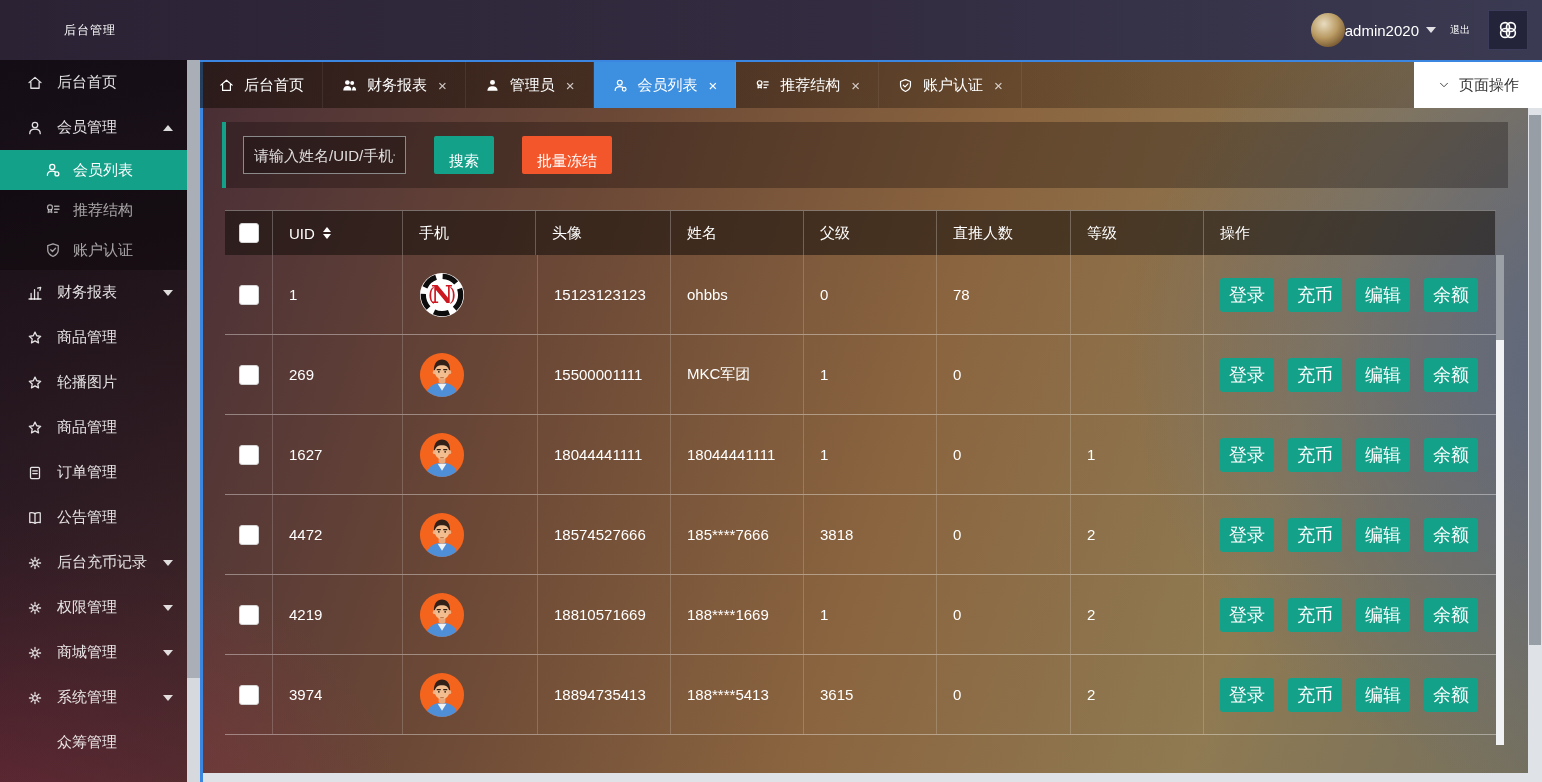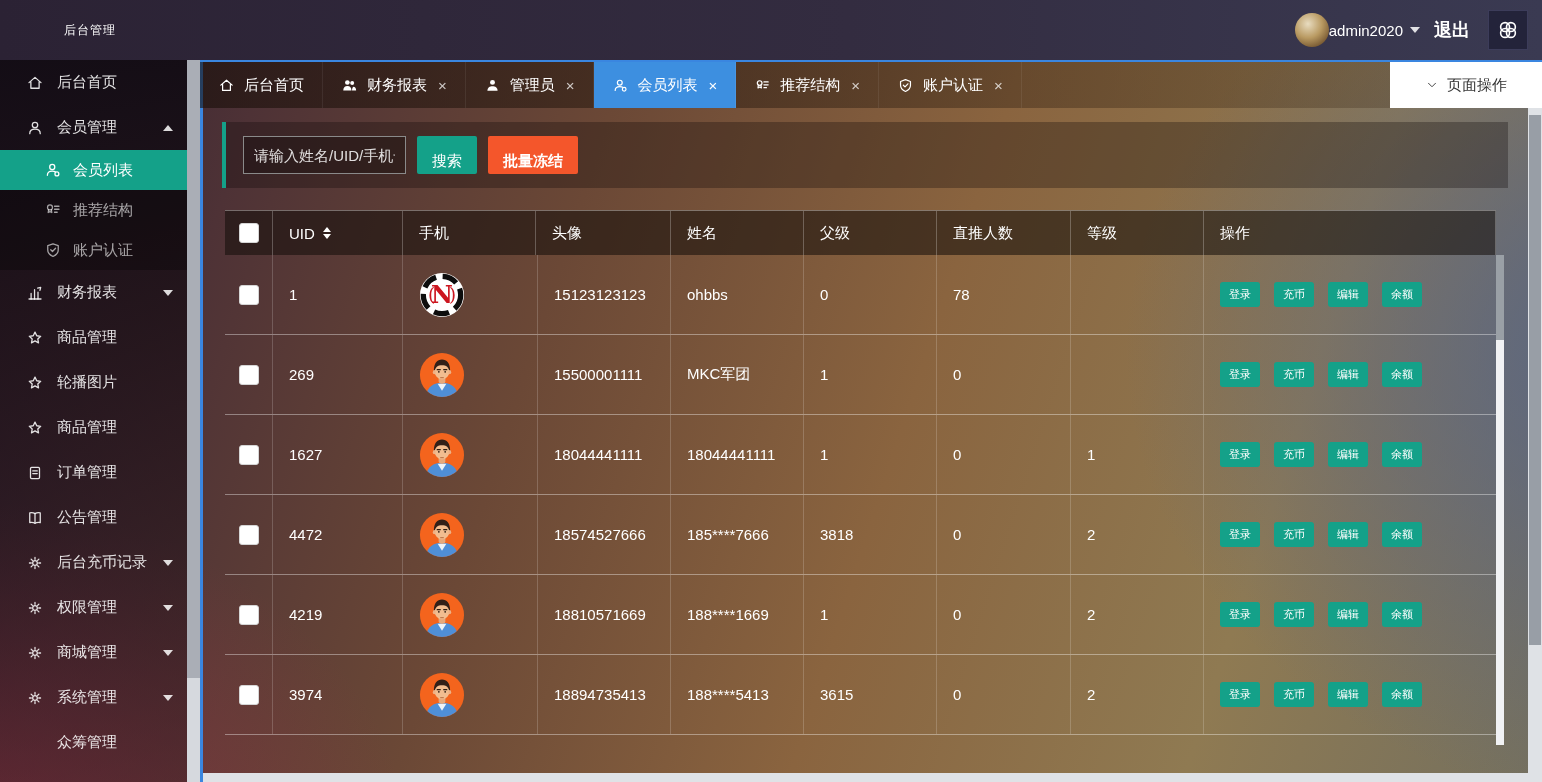--- a/index.html
+++ b/index.html
@@ -22,21 +22,21 @@
     background:linear-gradient(90deg,#2b2234 0%,#332c40 55%,#3a3a52 100%);
     display:flex; align-items:center; z-index:30; }
   .brand { margin-left:64px; font-size:12px; letter-spacing:1px; }
   .top-right { margin-left:auto; display:flex; align-items:center; gap:0; margin-right:14px; }
   .u-avatar { width:34px; height:34px; border-radius:50%;
     background:radial-gradient(circle at 38% 32%, #e8dcc0, #b99a62 45%, #6b4c28 85%); }
   .u-name { font-size:15px; display:flex; align-items:center; gap:7px; }
   .caret { width:0; height:0; border-left:5px solid transparent; border-right:5px solid transparent;
            border-top:6px solid rgba(255,255,255,.85); }
   .caret.up { border-top:none; border-bottom:6px solid rgba(255,255,255,.85); }
-  .logout { font-size:18px; margin-left:14px;font-weight:bold; }
+  .logout { font-size:10px; margin-left:14px; }
   .corner-btn { width:40px; height:40px; background:#23233a; border:1px solid #3c3c5a;
     display:flex; align-items:center; justify-content:center; margin-left:18px; }
   .corner-btn svg { width:26px; height:26px; stroke-width:1.5; }
 
   
   .sidebar { position:absolute; left:0; top:60px; width:187px; bottom:0;
     background:linear-gradient(180deg, rgba(18,12,20,.95) 0%, rgba(26,15,22,.8) 34%, rgba(44,21,31,.38) 100%); }
   .side-item { height:45px; display:flex; align-items:center; padding:0 14px 0 26px;
     font-size:15px; color:rgba(255,255,255,.88); cursor:pointer; }
   .side-item .lbl { margin-left:13px; flex:1; white-space:nowrap; }
@@ -51,55 +51,55 @@
   .tabbar { position:absolute; left:200px; top:60px; right:0; height:48px;
     border-top:2px solid #3a86e0;
     background:linear-gradient(90deg, rgba(24,14,8,.6), rgba(52,34,18,.35) 70%, rgba(70,50,30,.25));
     display:flex; align-items:stretch; z-index:10; }
   .tab { display:flex; align-items:center; gap:9px; padding:0 18px; font-size:15px;
     color:#fff; cursor:pointer; border-right:1px solid rgba(255,255,255,.07); white-space:nowrap; }
   .tab svg.ic { width:17px; height:17px; }
   .tab .x { font-size:15px; color:rgba(255,255,255,.75); margin-left:2px; }
   .tab.active { background:#3d8fe0; }
   .tab.active .x { color:#fff; }
-  .page-actions { margin-left:auto; width:152px; background:#fff; color:#333;
+  .page-actions { margin-left:auto; width:128px; background:#fff; color:#333;
     display:flex; align-items:center; justify-content:center; gap:8px; font-size:15px; cursor:pointer; }
   .page-actions svg { width:14px; height:14px; stroke:#444; }
 
   
   .search-panel { position:absolute; left:222px; top:122px; width:1286px; height:66px;
     background:rgba(12,8,8,.30); }
   .search-panel .accent { position:absolute; left:0; top:0; width:4px; height:100%; background:var(--teal); }
   .search-row { display:flex; align-items:center; height:100%; padding-left:21px; gap:11px; }
   .search-input { width:163px; height:38px; background:rgba(0,0,0,.25); border:1px solid #8a8a8a;
     color:#fff; font-size:15px; padding:0 10px; font-family:inherit; }
   .search-input::placeholder { color:rgba(255,255,255,.85); }
   .btn { height:38px; border:none; color:#fff; font-size:15px; padding:16px 15px; cursor:pointer;
-    font-family:inherit; border-radius:2px; }
+    font-family:inherit; border-radius:2px;margin-left:17px; }
   .btn.teal { background:var(--teal); }
-  .btn.orange { background:var(--orange);font-weight:bold; }
+  .btn.orange { background:var(--orange); }
 
   
   .tbl { position:absolute; left:225px; top:210px; width:1271px; height:531px; overflow:hidden; font-size:15px; }
   .thead { display:flex; height:45px; align-items:stretch;
     background:rgba(18,12,9,.55); border-top:1px solid rgba(255,255,255,.35); }
   .thead .cell { display:flex; align-items:center; color:#fff; }
   .trow { display:flex; height:80px; align-items:stretch; border-bottom:1px solid rgba(255,255,255,.38); }
   .cell { padding-left:16px; display:flex; align-items:center; border-right:1px solid rgba(255,255,255,.18); }
   .thead .cell { border-right:1px solid rgba(255,255,255,.25); }
   .c-check { width:48px; padding-left:0; justify-content:center; }
   .c-uid { width:130px; } .c-avatar { width:135px; } .c-phone { width:133px; }
   .c-name { width:133px; } .c-parent { width:133px; } .c-ref { width:134px;align-items:center; }
   .c-level { width:133px; } .c-op { flex:1; border-right:none; gap:14px; }
   .checkbox { width:20px; height:20px; background:#fff; border-radius:3px; border:1px solid #d5d5d5; cursor:pointer; }
   .avatar { width:46px; height:46px; }
   .sort { display:flex; flex-direction:column; gap:2px; margin-left:8px; cursor:pointer; }
   .sort i { width:0; height:0; border-left:4px solid transparent; border-right:4px solid transparent; }
   .sort .su { border-bottom:5px solid #fff; } .sort .sd { border-top:5px solid #fff; }
-  .abtn { background:var(--teal); color:#fff; border:none; font-size:11px; padding:5px 9px;
+  .abtn { background:var(--teal); color:#fff; border:none; font-size:18px; padding:5px 9px;
     border-radius:3px; cursor:pointer; font-family:inherit; white-space:nowrap; }
 
   
   .tbl-scroll { position:absolute; left:1496px; top:255px; width:8px; height:490px; background:#f1f2f4; z-index:6; }
   .tbl-scroll .thumb { position:absolute; top:0; left:0; width:100%; height:85px; background:#9aa0a6; }
   .page-scroll { position:absolute; right:0; top:108px; width:14px; bottom:0; background:#dfe2e6; z-index:20; }
   .page-scroll .thumb { position:absolute; top:7px; left:1px; width:12px; height:530px; background:#989ea6; }
   .hbar { position:absolute; left:200px; right:0; bottom:0; height:9px; background:#dfe2e6;
     border-left:3px solid #3a86e0; z-index:21; }
 </style>

